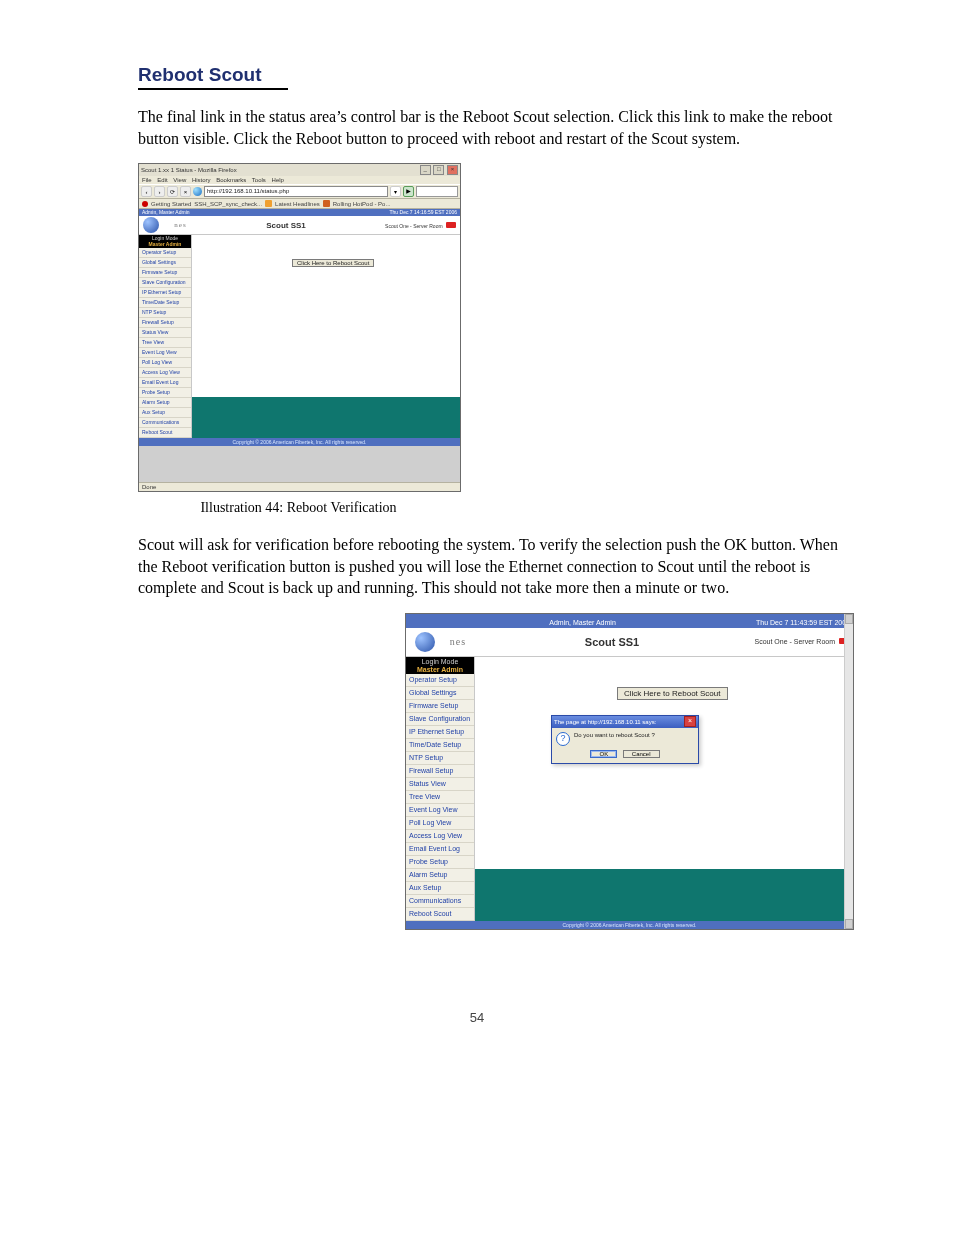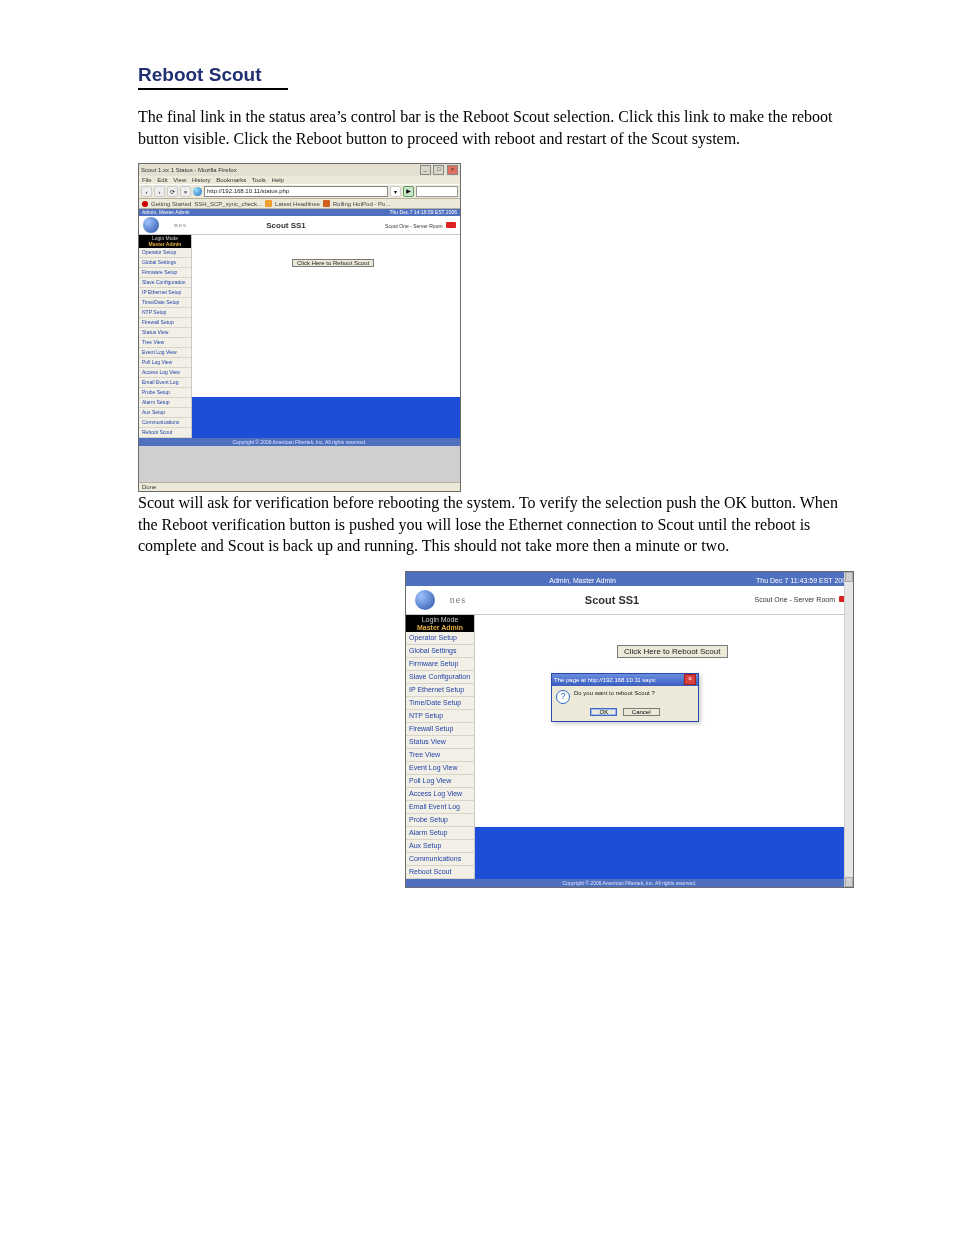--- a/index.html
+++ b/index.html
@@ -164,21 +164,21 @@
     width: 75px;
     text-align: right;
     padding-right: 4px;
     color: #333;
   }
   .logobar .rec {
     display:inline-block; width:10px; height:6px; background:#d22; margin-left:2px;
     border-radius:1px;
   }
 
-  .appbody { display: flex; background: #1d4ed8; }
+  .appbody { display: flex; background: #0f766e; }
   .sidebar {
     background: #eceae0;
     border-right: 1px solid #c8c8c8;
   }
   .side-head {
     background: #000;
     color: #e0cda0;
     text-align: center;
     padding: 1px 0;
     line-height: 1.1;
@@ -419,20 +419,21 @@
       </div>
       <div class="mainpane">
         <span class="reboot-btn">Click Here to Reboot Scout</span>
       </div>
     </div>
     <div class="ssfooter">Copyright © 2006 American Fibertek, Inc. All rights reserved.</div>
     <div class="blank"></div>
     <div class="statusbar">Done</div>
   </div>
 
+  <div class="fig-label" style="margin-left:28px; width:321px;">Illustration 44: Reboot Verification</div>
 
   <p class="para">Scout will ask for verification before rebooting the system. To verify the selection push the OK button. When the Reboot verification button is pushed you will lose the Ethernet connection to Scout until the reboot is complete and Scout is back up and running. This should not take more then a minute or two.</p>
 
   <div class="fig fig2" style="position:relative;">
     <div class="top-thin"></div>
     <div class="ssheader">
       <span></span>
       <span>Admin, Master Admin</span>
       <span>Thu Dec 7 11:43:59 EST 2006</span>
     </div>
@@ -495,13 +496,14 @@
     <div class="ssfooter">Copyright © 2006 American Fibertek, Inc. All rights reserved.</div>
 
     <div class="scrolltrack">
       <div class="scrollbtn"></div>
       <div class="scrollfill"></div>
       <div class="scrollbtn"></div>
     </div>
   </div>
 
 
+  <div class="footer-pg">54</div>
 </div>
 
 </body></html>

